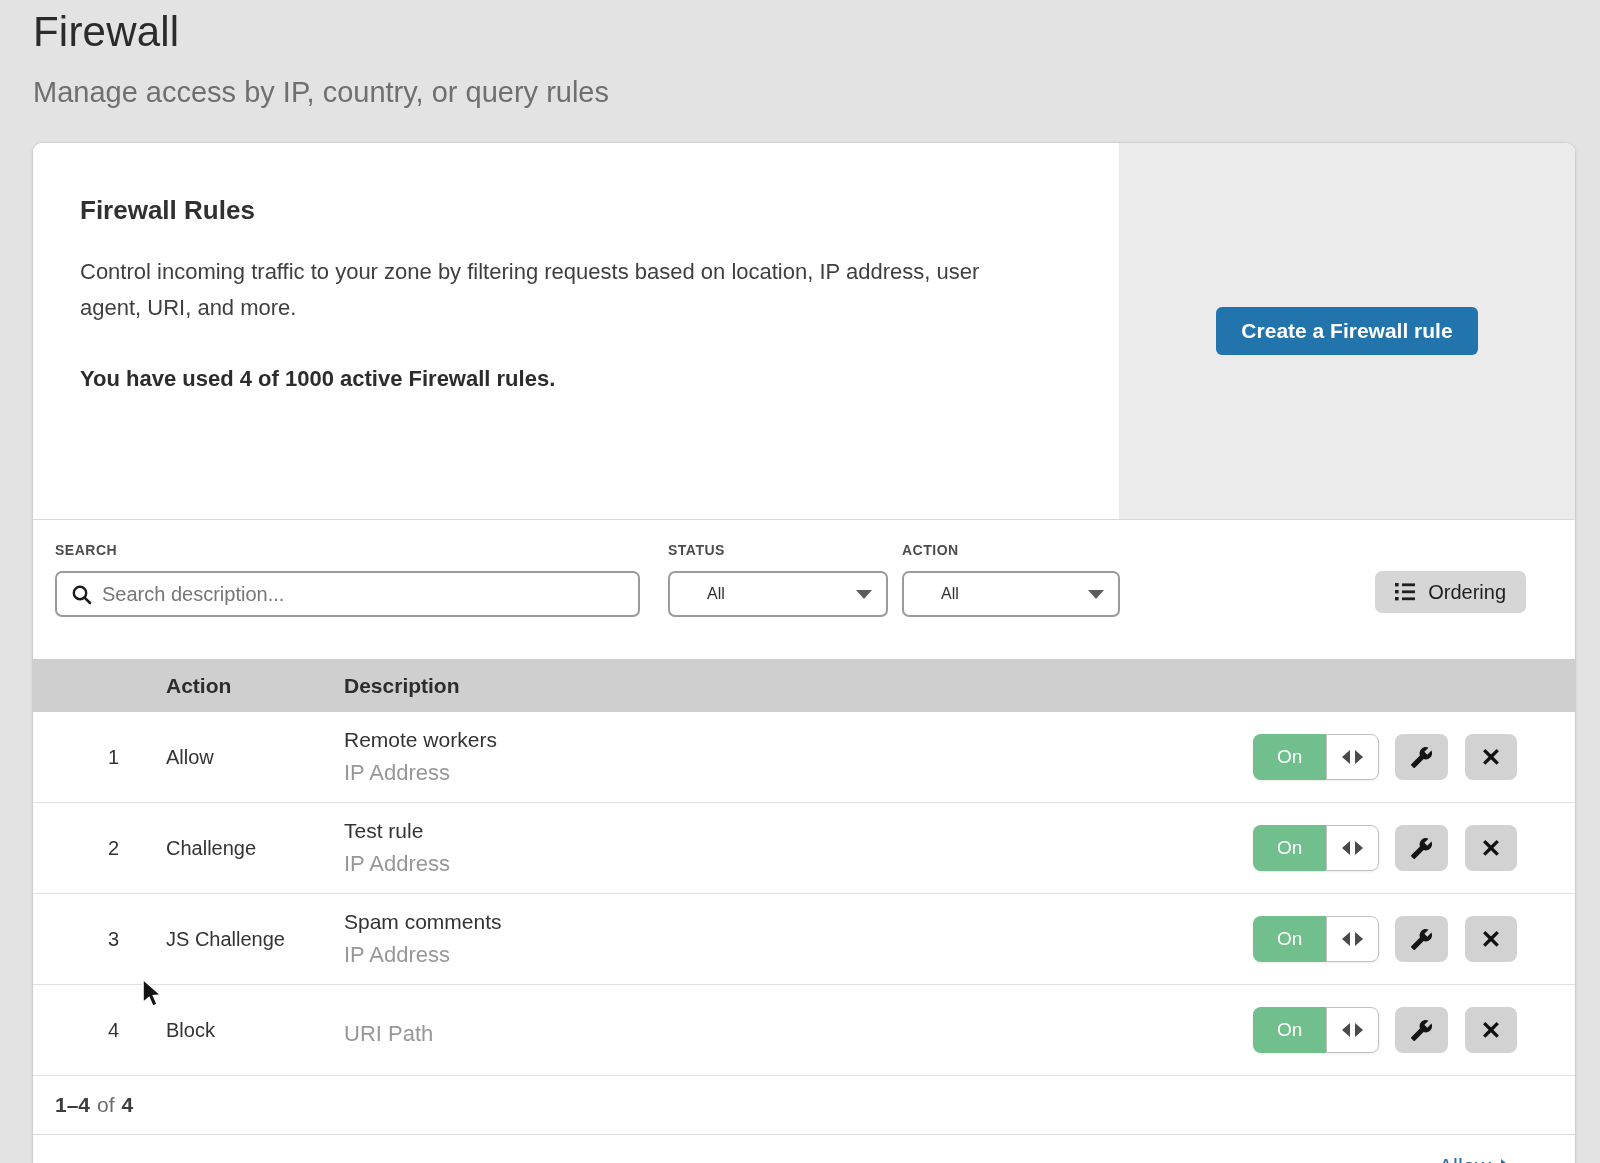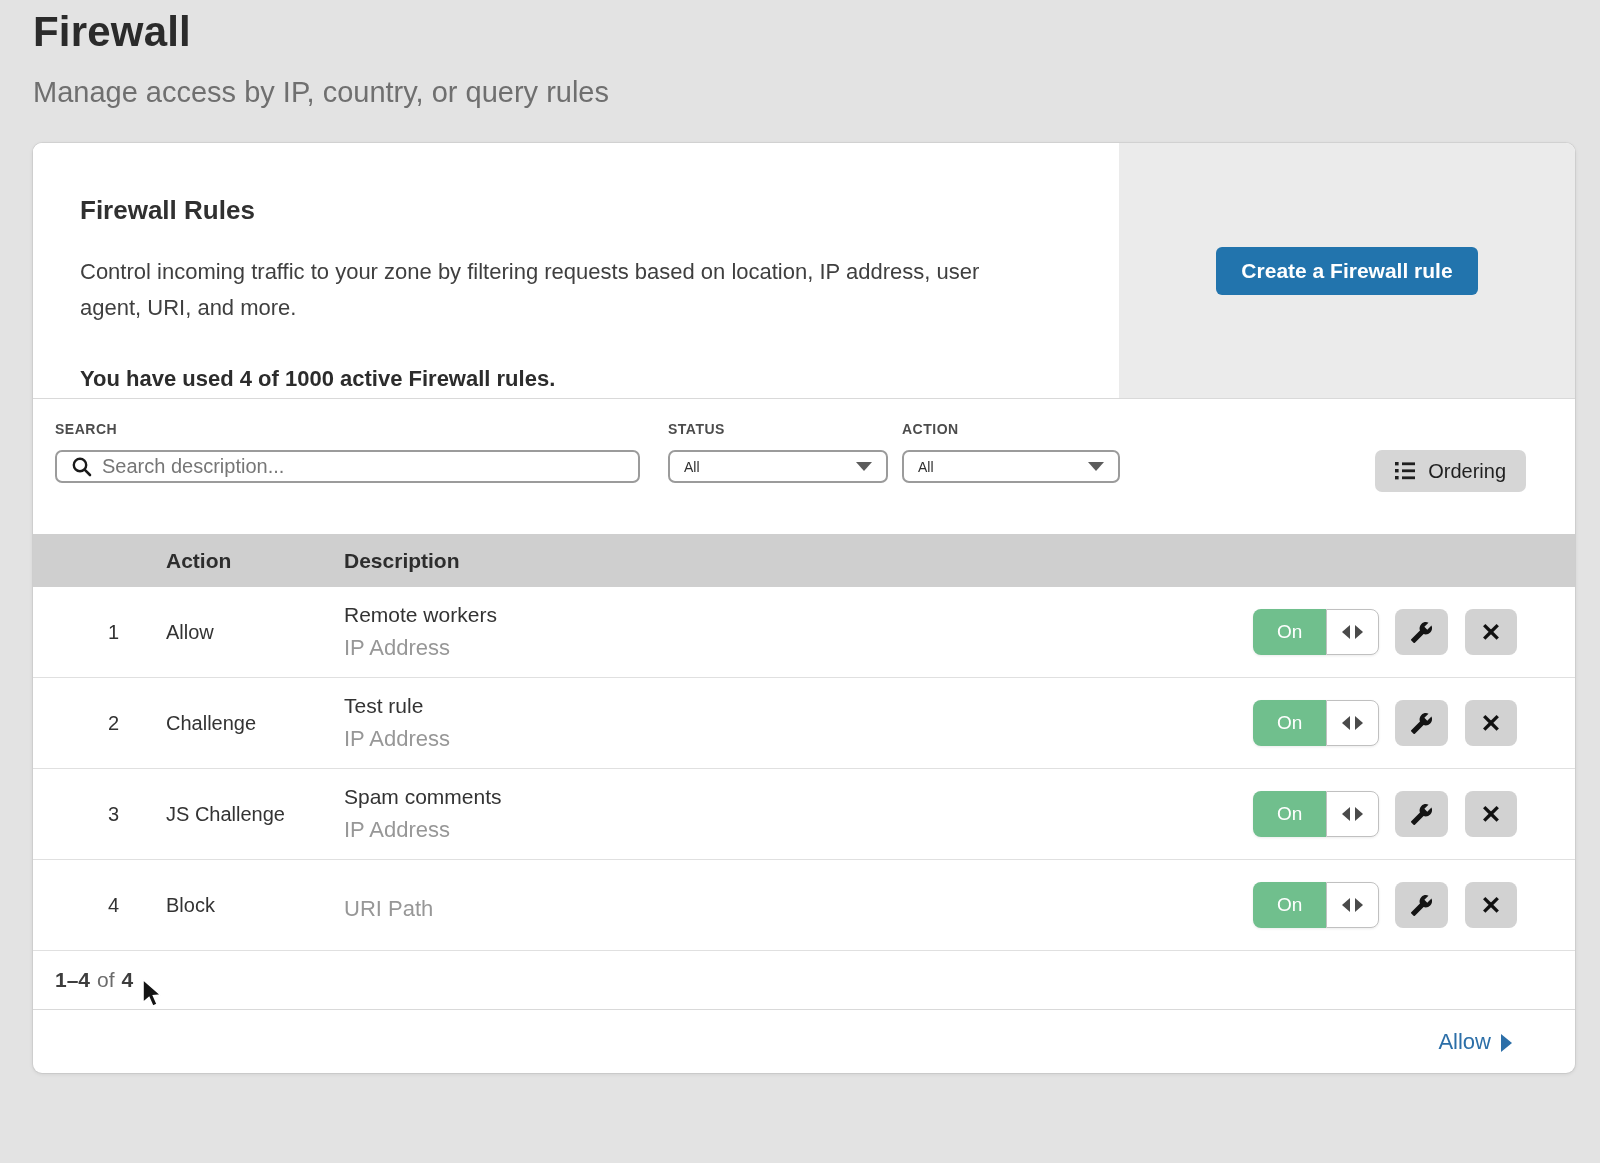--- a/index.html
+++ b/index.html
@@ -7,61 +7,61 @@
   body {
     font-family: "Liberation Sans", sans-serif;
     background: #e3e3e3;
     position: relative;
     overflow: hidden;
     color: #2f2f2f;
   }
 
   
   .page-header { position: absolute; left: 33px; top: 8px; }
-  .page-title { font-size: 42px; font-weight: 700; color: #2b2b2b; letter-spacing: 0.2px; }
+  .page-title { font-size: 42px; font-weight: 400; color: #2b2b2b; letter-spacing: 0.2px; }
   .page-subtitle { margin-top: 20px; font-size: 29px; font-weight: 400; color: #6f6f6f; }
 
   
   .card {
     position: absolute; left: 33px; top: 143px; width: 1542px;
     background: #ffffff; border-radius: 9px;
     box-shadow: 0 0 0 1px rgba(0,0,0,0.05), 0 1px 4px rgba(0,0,0,0.10);
   }
 
   
-  .card-top { display: flex; height: 256px; border-bottom: 1px solid #d9d9d9; border-radius: 9px 9px 0 0; overflow: hidden; }
+  .card-top { display: flex; height: 377px; border-bottom: 1px solid #d9d9d9; border-radius: 9px 9px 0 0; overflow: hidden; }
   .overview { flex: 1; padding: 52px 40px 0 47px; background: #fff; }
   .overview-heading { font-size: 26px; font-weight: 700; color: #303030; margin-bottom: 28px; }
   .overview-desc { font-size: 22px; color: #3f3f3f; line-height: 1.64; max-width: 960px; }
   .overview-usage { font-size: 22px; font-weight: 700; color: #2c2c2c; margin-top: 40px; }
   .create-panel { width: 456px; background: #ebebeb; display: flex; align-items: center; justify-content: center; }
   .create-btn {
     background: #2274ad; color: #ffffff; border: none; border-radius: 6px;
     font-family: inherit; font-size: 21px; font-weight: 600;
     padding: 12px 25px; cursor: pointer;
   }
 
   
   .filters { display: flex; align-items: flex-start; padding: 22px 49px 42px 22px; }
   .filter-label { display: block; font-size: 14px; font-weight: 700; letter-spacing: 0.5px; color: #4c4c4c; margin-bottom: 13px; }
   .fg-search { width: 585px; }
   .fg-status { width: 220px; margin-left: 28px; }
   .fg-action { width: 218px; margin-left: 14px; }
   .input-wrap, .select-wrap {
-    height: 33px; background: #fff; border: 2px solid #9b9b9b; border-radius: 7px;
+    height: 46px; background: #fff; border: 2px solid #9b9b9b; border-radius: 7px;
     display: flex; align-items: center; padding: 0 14px;
   }
   .input-wrap input {
     border: none; outline: none; background: transparent; flex: 1;
     font-family: inherit; font-size: 20px; color: #333;
   }
   .input-wrap input::placeholder { color: #767676; }
   .search-glyph { margin-right: 10px; display: flex; }
   .select-wrap { justify-content: space-between; cursor: pointer; }
-  .select-value { font-size: 14px; color: #2f2f2f; }
+  .select-value { font-size: 16px; color: #2f2f2f; margin-left: 23px; }
   .chevron-down { width: 0; height: 0; border-left: 8px solid transparent; border-right: 8px solid transparent; border-top: 9px solid #5c5c5c; }
   .ordering-btn {
     margin-left: auto; margin-top: 29px; height: 42px;
     background: #d6d6d6; border: none; border-radius: 7px;
     display: flex; align-items: center; gap: 11px; padding: 0 20px;
     font-family: inherit; font-size: 20px; color: #1f1f1f; cursor: pointer;
   }
 
   
   .table-header {

